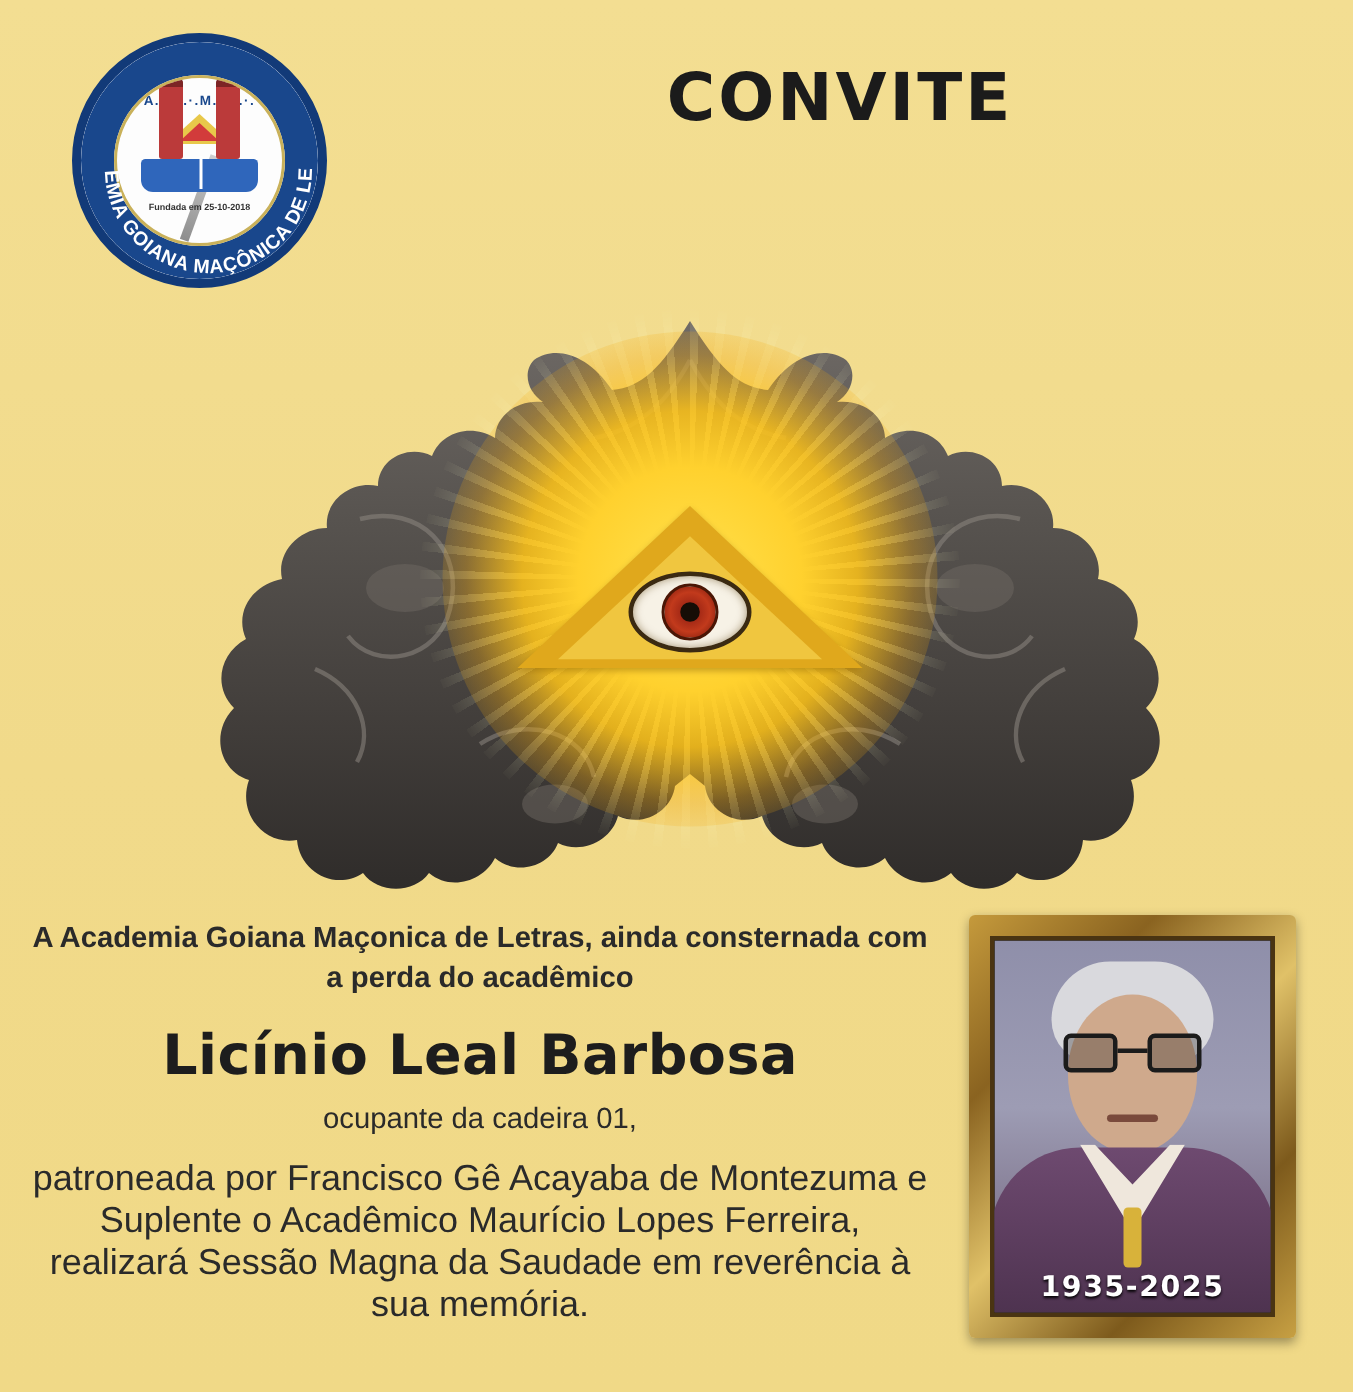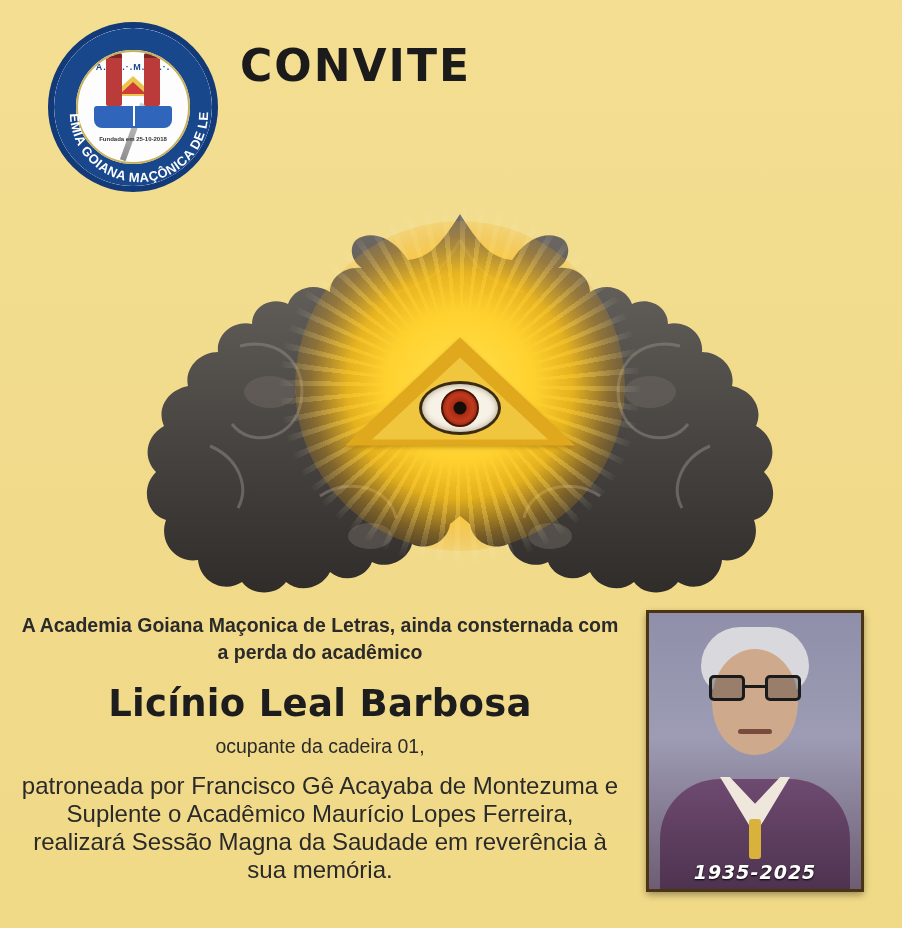--- a/index.html
+++ b/index.html
@@ -73,21 +73,21 @@
   }
   .logo .col.l{left:28px;}
   .logo .col.r{right:28px;}
   .logo .founded{
     position:absolute;left:0;right:0;bottom:20px;text-align:center;
     font-size:6px;color:#333;font-weight:bold;
   }
   .logo svg.arctext{position:absolute;left:0;top:-152px;width:158px;height:158px;}
 
   .title-block{
-    position:absolute;left:240px;top:40px;width:640px;
+    position:absolute;left:240px;top:40px;width:640px;text-align:center;
   }
   .convite{
     font-size:44px;font-weight:bold;letter-spacing:2px;color:#1b1b1b;
     font-family:"DejaVu Sans", sans-serif;
   }
   .subtitle{
     margin-top:8px;
     font-size:48px;color:#262626;font-weight:400;
     font-family:"Liberation Sans", sans-serif;
   }
@@ -160,23 +160,22 @@
   }
   .para{
     margin-top:14px;font-size:24px;line-height:28px;color:#2a2a2a;
   }
 
   
   .portrait{
     position:absolute;left:646px;top:610px;width:218px;height:282px;
     background:linear-gradient(135deg,#c59a3c 0%,#8a6320 25%,#e0c168 50%,#7d5a1c 75%,#c7a043 100%);
     border-radius:4px;
-    padding:0;box-sizing:border-box;
+    padding:14px;box-sizing:border-box;
     box-shadow:0 3px 7px rgba(0,0,0,.35);
-    font-style:italic;
   }
   .portrait .frame-inner{
     position:relative;width:100%;height:100%;
     background:#0d0d0d;border:3px solid #4a3412;box-sizing:border-box;
     overflow:hidden;
   }
   .photo{
     position:absolute;left:0;right:0;top:0;bottom:0;
     background:linear-gradient(180deg,#8f8faa 0%,#9d9cb4 45%,#6d5d74 100%);
   }

